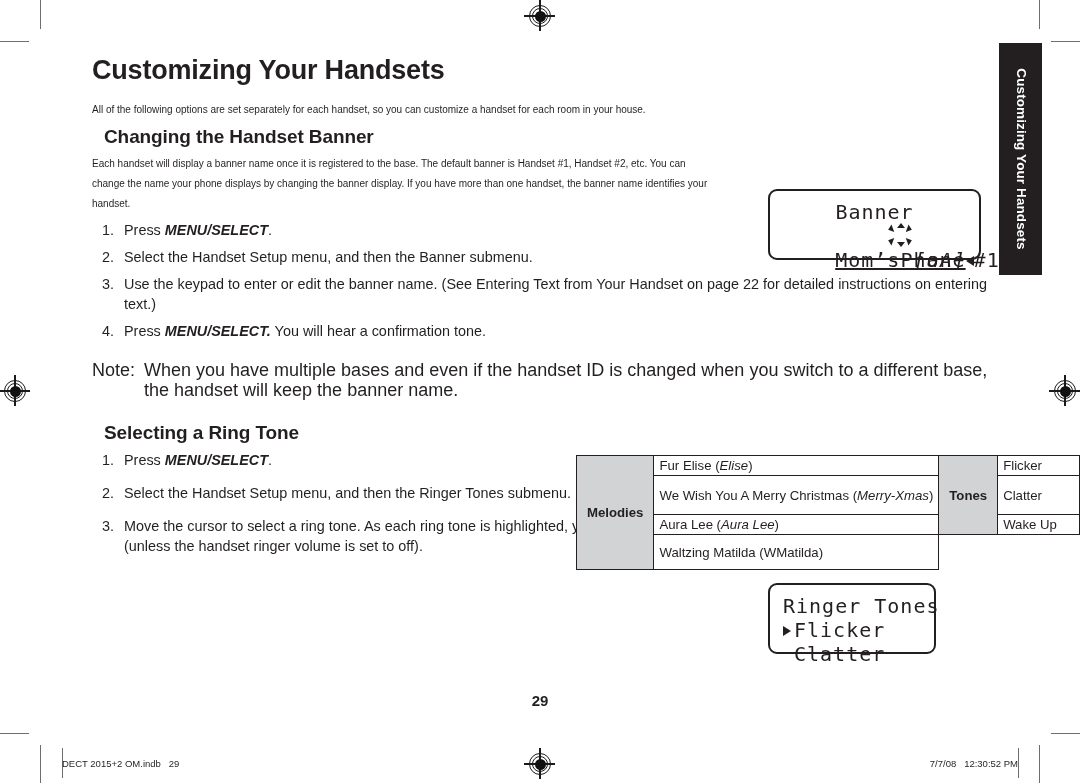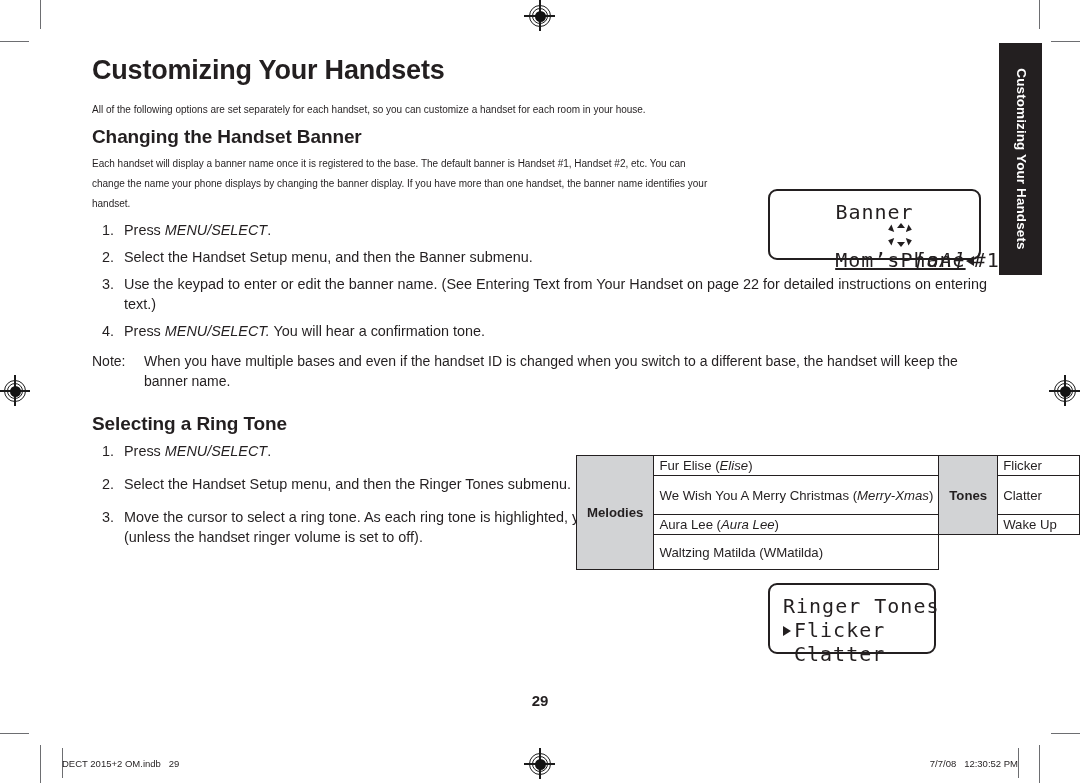--- a/index.html
+++ b/index.html
@@ -63,21 +63,21 @@
   h1.title {
     font-size: 27px;
     font-weight: bold;
     margin: 0 0 14px 0;
     letter-spacing: -0.2px;
     color: #231f20;
   }
   h2.subhead {
     font-size: 19px;
     font-weight: bold;
-    margin: 0 0 6px 0;
+    margin: 0 0 6px 12px;
     letter-spacing: -0.1px;
     color: #231f20;
   }
   p.body {
     font-size: 10px;
     line-height: 20px;
     margin: 0 0 6px 0;
   }
   .intro { margin-bottom: 22px; }
 
@@ -96,28 +96,28 @@
     position: relative;
     padding-left: 32px;
     margin-bottom: 7px;
   }
   ol.steps > li > .num {
     position: absolute;
     left: 0;
     width: 22px;
     text-align: right;
   }
-  .bi { font-weight: normal; font-style: italic; }
+  .bi { font-weight: bold; font-style: italic; }
 
   .note {
     position: relative;
-    font-size: 14px;
+    font-size: 18px;
     line-height: 20px;
     padding-left: 52px;
-    margin-top: 10px;
+    margin-top: 19px;
   }
   .note .lbl { position: absolute; left: 0; top: 0; }
 
   
   .lcd {
     position: absolute;
     border: 2px solid #231f20;
     border-radius: 9px;
     background: #fff;
     box-sizing: border-box;

